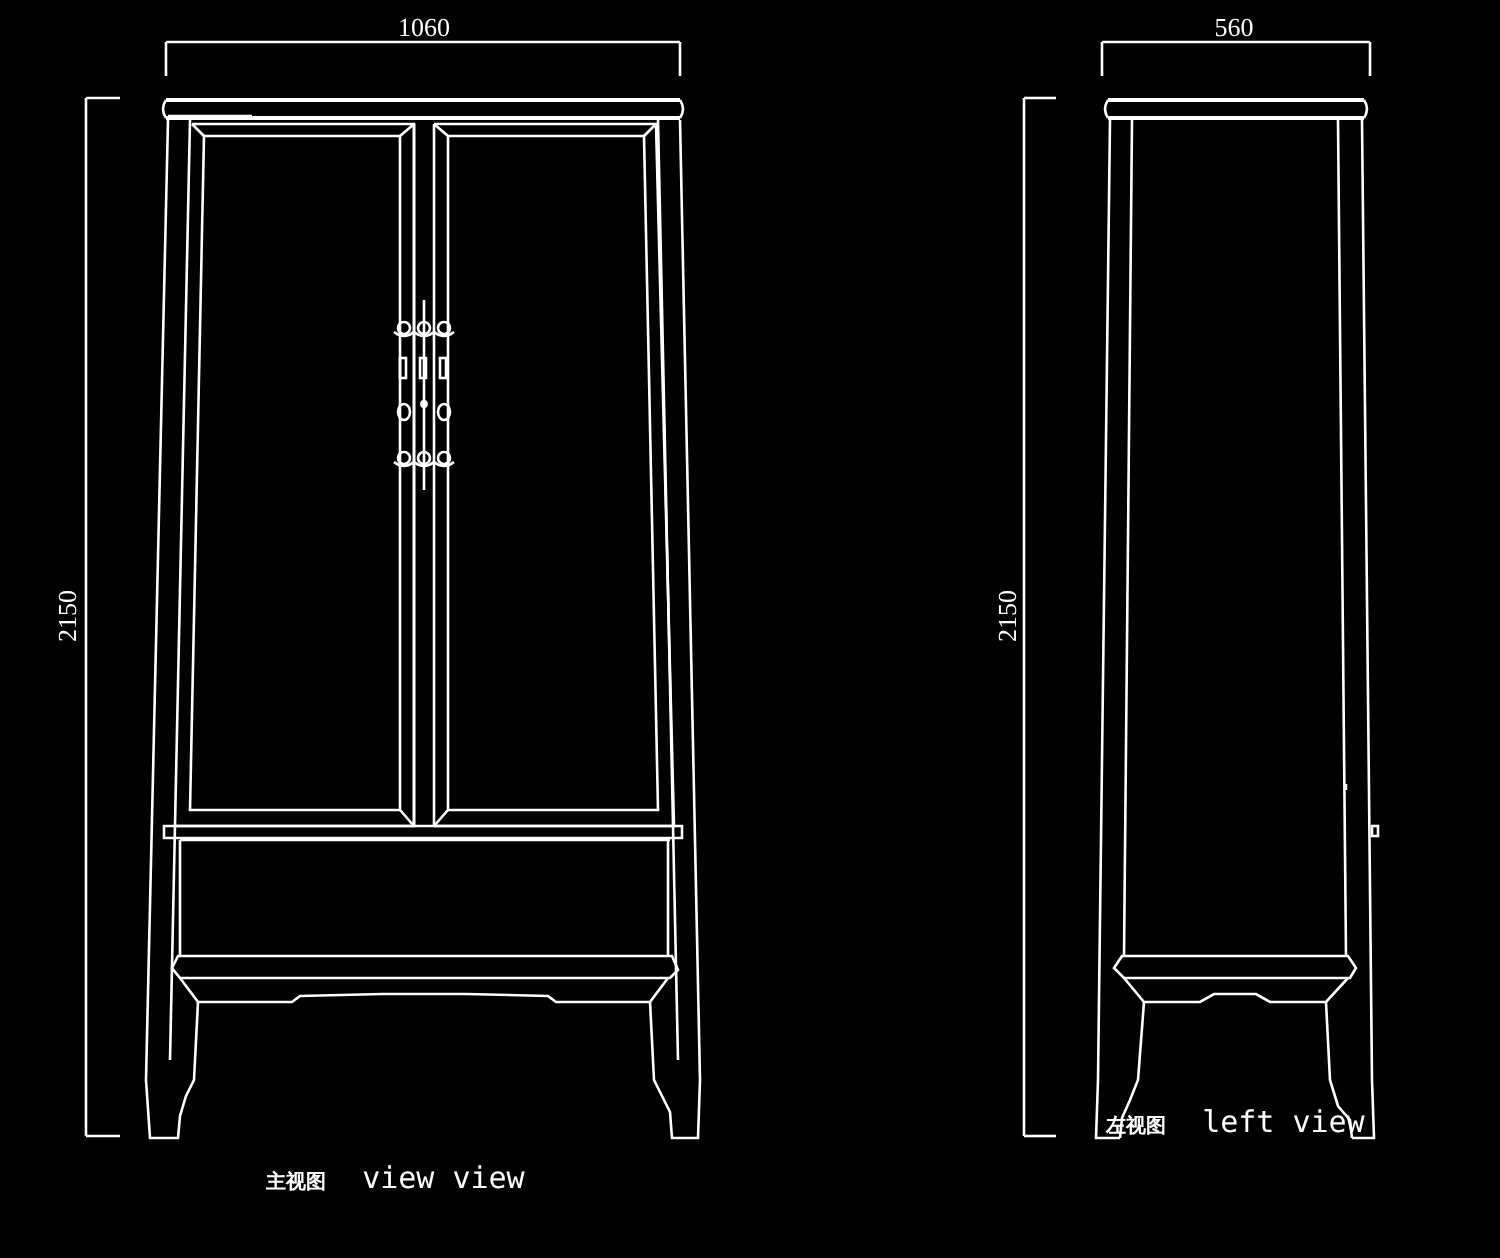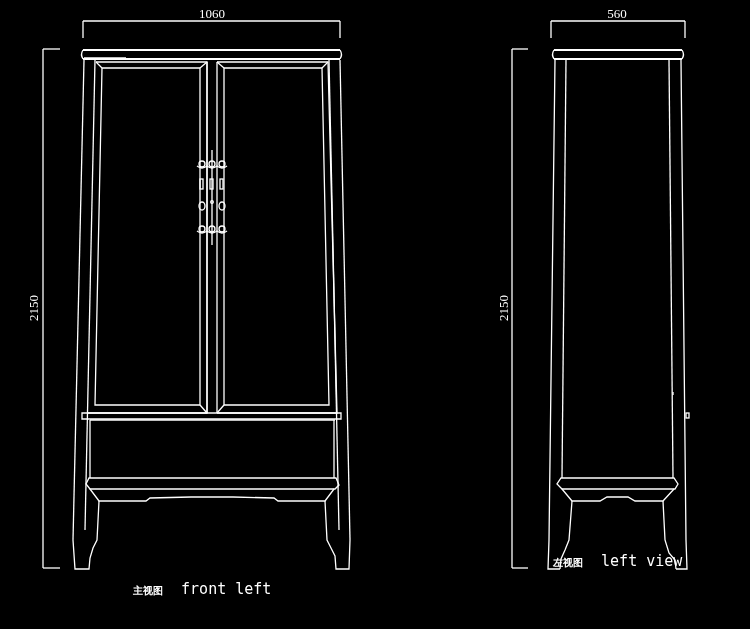--- a/index.html
+++ b/index.html
@@ -149,15 +149,15 @@
       <path class="ln" d="M562 489 L572 501 L600 501 L607 497 L628 497 L635 501 L663 501 L674 489"></path>
     </g>
 
     <g>
       <path class="ln" d="M572 501 L569 540 L565 550 L561 559 L560 569"></path>
       <path class="ln" d="M663 501 L665 540 L669 553 L675 560 L676 569"></path>
     </g>
   </g>
 </svg>
 
-<div class="caption" style="left:133px; top:580px;"><span class="cn">主视图</span>  <span>front left</span></div>
+<div class="caption" style="left:133px; top:580px;"><span class="cn">主视图</span>  <span>view view</span></div>
 
 <div class="caption" style="left:553px; top:552px;"><span class="cn">左视图</span>  <span>left view</span></div>
 
 </body></html>

